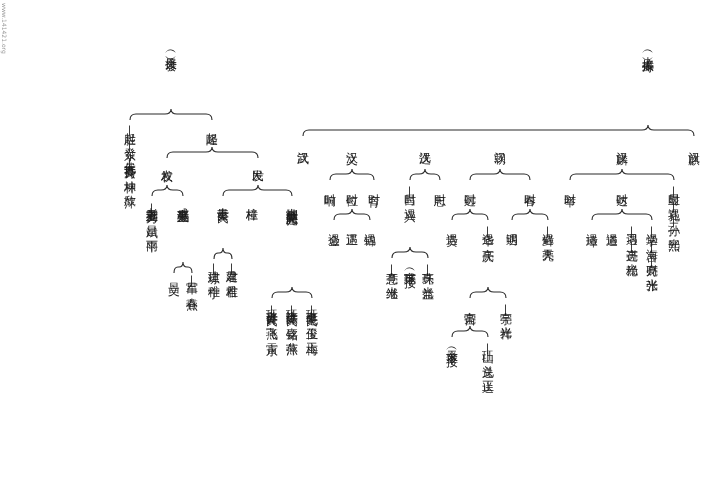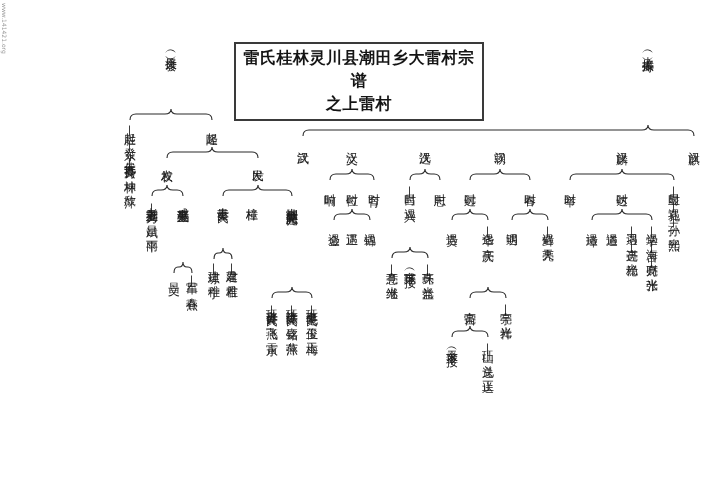--- a/index.html
+++ b/index.html
@@ -22,24 +22,20 @@
     font-size:12px;line-height:14px;letter-spacing:1px;color:#1c1c1c;
     white-space:nowrap;
   }
   svg.braces{position:absolute;left:0;top:0;}
 </style>
 </head>
 <body>
 
 <div class="stage">
   <div class="watermark">www.141421.org</div>
-  <div class="title-box">
-    <div>雷氏桂林灵川县潮田乡大雷村宗谱</div>
-    <div>之上雷村</div>
-  </div>
   <svg class="braces" id="brace-layer" width="707" height="500" viewBox="0 0 707 500">
       <path d="M 130 120 Q 130 114 136 114 L 165 114 Q 171 114 171 109 Q 171 114 177 114 L 206 114 Q 212 114 212 120" fill="none" stroke="#2a2a2a" stroke-width="1.1"></path>
       <path d="M 167 158 Q 167 152 173 152 L 206 152 Q 212 152 212 147 Q 212 152 218 152 L 252 152 Q 258 152 258 158" fill="none" stroke="#2a2a2a" stroke-width="1.1"></path>
       <path d="M 152 196 Q 152 190 158 190 L 161 190 Q 167 190 167 185 Q 167 190 173 190 L 177 190 Q 183 190 183 196" fill="none" stroke="#2a2a2a" stroke-width="1.1"></path>
       <path d="M 174 273 Q 174 267 178 267 L 179 267 Q 183 267 183 262 Q 183 267 187 267 L 188 267 Q 192 267 192 273" fill="none" stroke="#2a2a2a" stroke-width="1.1"></path>
       <path d="M 223 196 Q 223 190 229 190 L 252 190 Q 258 190 258 185 Q 258 190 264 190 L 286 190 Q 292 190 292 196" fill="none" stroke="#2a2a2a" stroke-width="1.1"></path>
       <path d="M 214 259 Q 214 253 218 253 L 219 253 Q 223 253 223 248 Q 223 253 227 253 L 228 253 Q 232 253 232 259" fill="none" stroke="#2a2a2a" stroke-width="1.1"></path>
       <path d="M 272 298 Q 272 292 278 292 L 286 292 Q 292 292 292 287 Q 292 292 298 292 L 306 292 Q 312 292 312 298" fill="none" stroke="#2a2a2a" stroke-width="1.1"></path>
       <path d="M 303 136 Q 303 130 309 130 L 642 130 Q 648 130 648 125 Q 648 130 654 130 L 688 130 Q 694 130 694 136" fill="none" stroke="#2a2a2a" stroke-width="1.1"></path>
       <path d="M 330 180 Q 330 174 336 174 L 346 174 Q 352 174 352 169 Q 352 174 358 174 L 368 174 Q 374 174 374 180" fill="none" stroke="#2a2a2a" stroke-width="1.1"></path>

